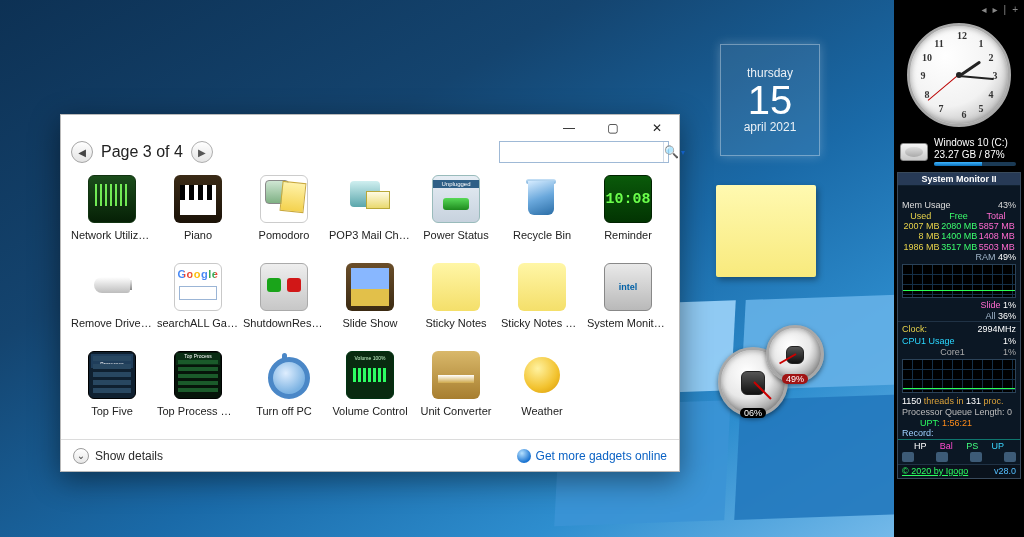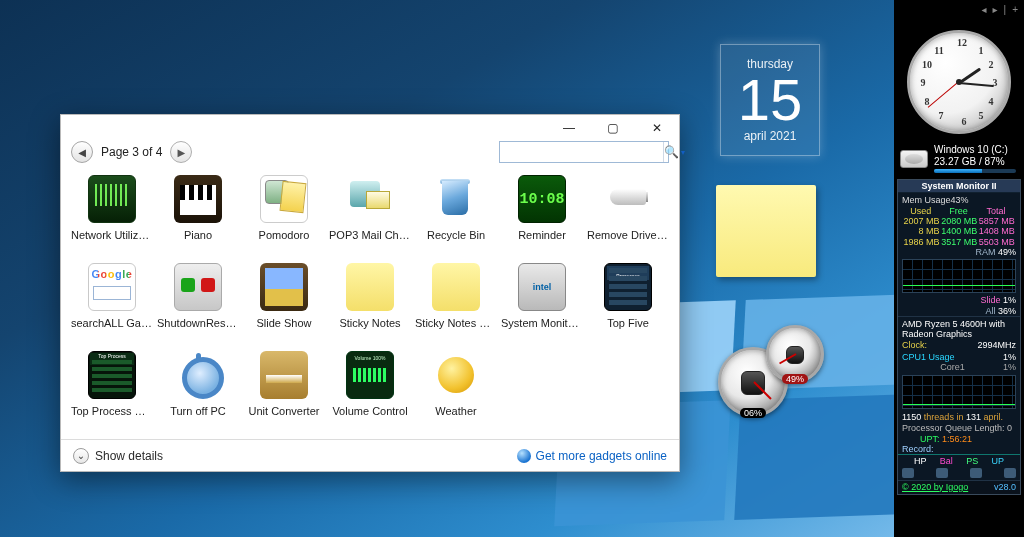--- a/index.html
+++ b/index.html
@@ -52,21 +52,21 @@
   .sidebar-top span { cursor: pointer; }
 
   
   .clock {
     width: 104px; height: 104px;
     border-radius: 50%;
     background: radial-gradient(circle at 36% 30%, #ffffff 0%, #f2f2f2 55%, #cfcfcf 75%, #9e9e9e 100%);
     border: 3px solid #aaa;
     box-shadow: inset 0 0 6px rgba(0,0,0,.35), 0 2px 4px rgba(0,0,0,.6);
     position: relative;
-    margin: 11px 0 8px;
+    margin: 4px 0 8px;
     text-decoration: underline;
   }
   .clock .tick, .clock .hand { position:absolute; left:50%; top:50%; transform-origin: 0 0; }
   .clock .num {
     position:absolute; width:14px; text-align:center;
     font: 600 10px "Times New Roman", serif; color:#333;
   }
   .hand-h { width:3px; height:26px; background:#222; margin-left:-1.5px; transform: rotate(56deg) translateY(-26px); border-radius:2px; }
   .hand-m { width:2px; height:36px; background:#222; margin-left:-1px;   transform: rotate(95deg) translateY(-36px); border-radius:2px; }
   .hand-s { width:1px; height:40px; background:#b00; margin-left:-.5px;  transform: rotate(230deg) translateY(-40px); }
@@ -177,21 +177,21 @@
     left:720px; top:44px;
     width:100px; height:112px;
     background: rgba(255,255,255,.08);
     border:1px solid rgba(255,255,255,.35);
     box-shadow:0 0 10px rgba(255,255,255,.25);
     color:#fff;
     text-align:center;
     display:flex;flex-direction:column;justify-content:center;
   }
   .cal-gadget .dow{font-size:12px;opacity:.9;}
-  .cal-gadget .day{font-size:58px;line-height:1;font-weight:300;}
+  .cal-gadget .day{font-size:40px;line-height:1;font-weight:300;}
   .cal-gadget .my{font-size:12px;opacity:.9;}
 
   
   .sticky{
     position:absolute;
     left:716px; top:185px;
     width:100px;height:92px;
     background: linear-gradient(#fff9b0,#f8ea7d);
     box-shadow: 2px 3px 6px rgba(0,0,0,.35);
     border-radius:2px;
@@ -260,21 +260,21 @@
     gap:8px;
   }
   .navbtn{
     width:22px;height:22px;border-radius:50%;
     border:1px solid #a5a5a5;
     background:linear-gradient(#fff,#e3e3e3);
     display:flex;align-items:center;justify-content:center;
     color:#444;font-size:10px;cursor:pointer;
   }
   .navbtn.fw{opacity:.9;}
-  .page-ind{font-size:12px;color:#222;}
+  .page-ind{font-size:16px;color:#222;}
   .spacer{flex:1;}
   .search{
     display:flex;align-items:center;
     border:1px solid #9fb9d6;
     height:22px;width:170px;
   }
   .search input{
     border:none;outline:none;flex:1;font-size:12px;padding:0 4px;height:100%;
   }
   .search .btn{
@@ -430,21 +430,21 @@
         <div>Windows 10 (C:)</div>
         <div>23.27 GB / 87%</div>
         <div class="drive-bar">
             <i style="width: 58%;"></i>
           </div>
       </div>
     </div>
 
     <div class="sysmon">
       <div class="titlebar">System Monitor II</div>
-      <div class="row" style="padding-top:2px;">
+      <div class="row" style="justify-content:space-between;padding-top:14px;">
         <span>Mem Usage</span>
         <span>43%</span>
       </div>
       <div class="row memhdr">
         <span class="u">Used</span>
         <span class="f">Free</span>
         <span class="t">Total</span>
       </div>
       <div class="row memnums">
         <span>2007 MB</span>
@@ -471,36 +471,35 @@
       <div class="sidepct">
         <span></span>
         <span style="color:#ff6bd0"><span>Slide</span>&nbsp;<span style="color:#fff">1%</span></span>
       </div>
       <div class="sidepct">
         <span></span>
         <span><span>All</span>&nbsp;<span style="color:#fff">36%</span></span>
       </div>
 
       <div class="cpuinfo">
-        <div class="name">AMD Ryzen 5 4600H with Radeon Graphics</div>
         <div><span class="clock" style="all:unset;color:#e7d24a">Clock:</span><span class="val">2994MHz</span></div>
       </div>
       <div class="cpuusage">
         <span>CPU1 Usage</span>
         <span class="val">1%</span>
       </div>
       <div class="corel">
         <span>Core1</span><span class="val">1%</span>
       </div>
       <div class="graph">
           <div class="line" style="bottom:3px;"></div>
         </div>
 
       <div class="threads">
-        <span class="n">1150</span><span> threads in </span><span class="n">131</span><span> april.</span>
+        <span class="n">1150</span><span> threads in </span><span class="n">131</span><span> proc.</span>
       </div>
       <div class="pql">Processor Queue Length: 0</div>
       <div class="upt">
         <span class="l">UPT:</span> <span class="v">1:56:21</span>
       </div>
       <div class="rec">
         <span class="l">Record:</span> <span class="v"></span>
       </div>
 
       <div class="hp-row">
@@ -575,20 +574,24 @@
         </div>
         <div class="gadget">
           <div class="ico ic-pomo"></div>
           <div class="lbl">Pomodoro</div>
         </div>
         <div class="gadget">
           <div class="ico ic-pop3"></div>
           <div class="lbl">POP3 Mail Chec...</div>
         </div>
         <div class="gadget">
+          <div class="ico ic-power"></div>
+          <div class="lbl">Power Status</div>
+        </div>
+        <div class="gadget">
           <div class="ico ic-bin"></div>
           <div class="lbl">Recycle Bin</div>
         </div>
         <div class="gadget">
           <div class="ico ic-rem"></div>
           <div class="lbl">Reminder</div>
         </div>
         <div class="gadget">
           <div class="ico ic-usb"></div>
           <div class="lbl">Remove Drive S...</div>
@@ -623,26 +626,26 @@
         </div>
         <div class="gadget">
           <div class="ico ic-topp"></div>
           <div class="lbl">Top Process Mo...</div>
         </div>
         <div class="gadget">
           <div class="ico ic-off"></div>
           <div class="lbl">Turn off PC</div>
         </div>
         <div class="gadget">
+          <div class="ico ic-vol"></div>
+          <div class="lbl">Volume Control</div>
+        </div>
+        <div class="gadget">
           <div class="ico ic-unit"></div>
           <div class="lbl">Unit Converter</div>
-        </div>
-        <div class="gadget">
-          <div class="ico ic-vol"></div>
-          <div class="lbl">Volume Control</div>
         </div>
         <div class="gadget">
           <div class="ico ic-sun"></div>
           <div class="lbl">Weather</div>
         </div>
       </div>
 
     <div class="winfoot">
       <div class="expand">⌄</div>
       <span>Show details</span>

